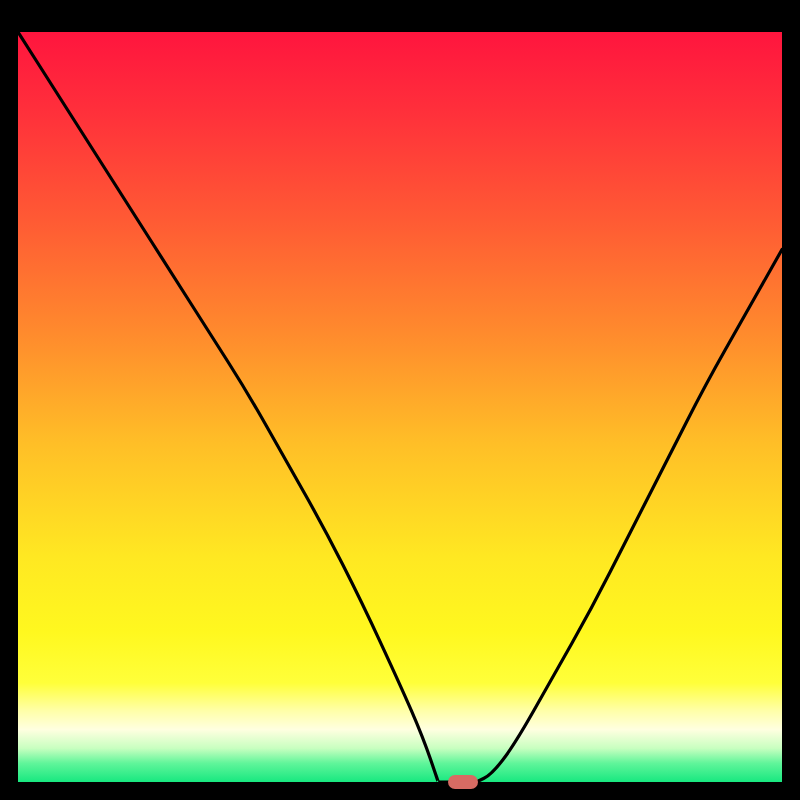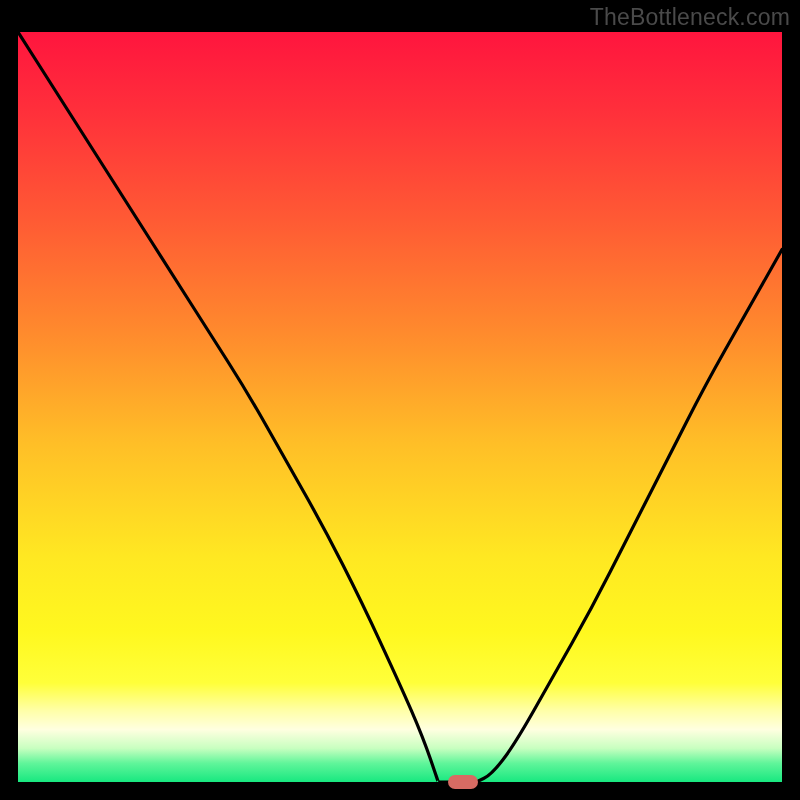--- a/index.html
+++ b/index.html
@@ -54,21 +54,20 @@
     height: 14px;
     background: #d76b63;
     border-radius: 7px;
   }
 </style>
 </head>
 <body>
 
 <div class="frame">
 
-  <div class="watermark">TheBottleneck.com</div>
 
   <div class="plot-area">
 
     <svg class="gradient-bg" viewBox="0 0 764 750" preserveAspectRatio="none">
       <defs>
         <linearGradient id="bg-grad" x1="0" y1="0" x2="0" y2="1">
             <stop offset="0%" stop-color="#ff153e"></stop>
             <stop offset="10%" stop-color="#ff2e3b"></stop>
             <stop offset="25%" stop-color="#ff5a34"></stop>
             <stop offset="40%" stop-color="#ff8a2d"></stop>

